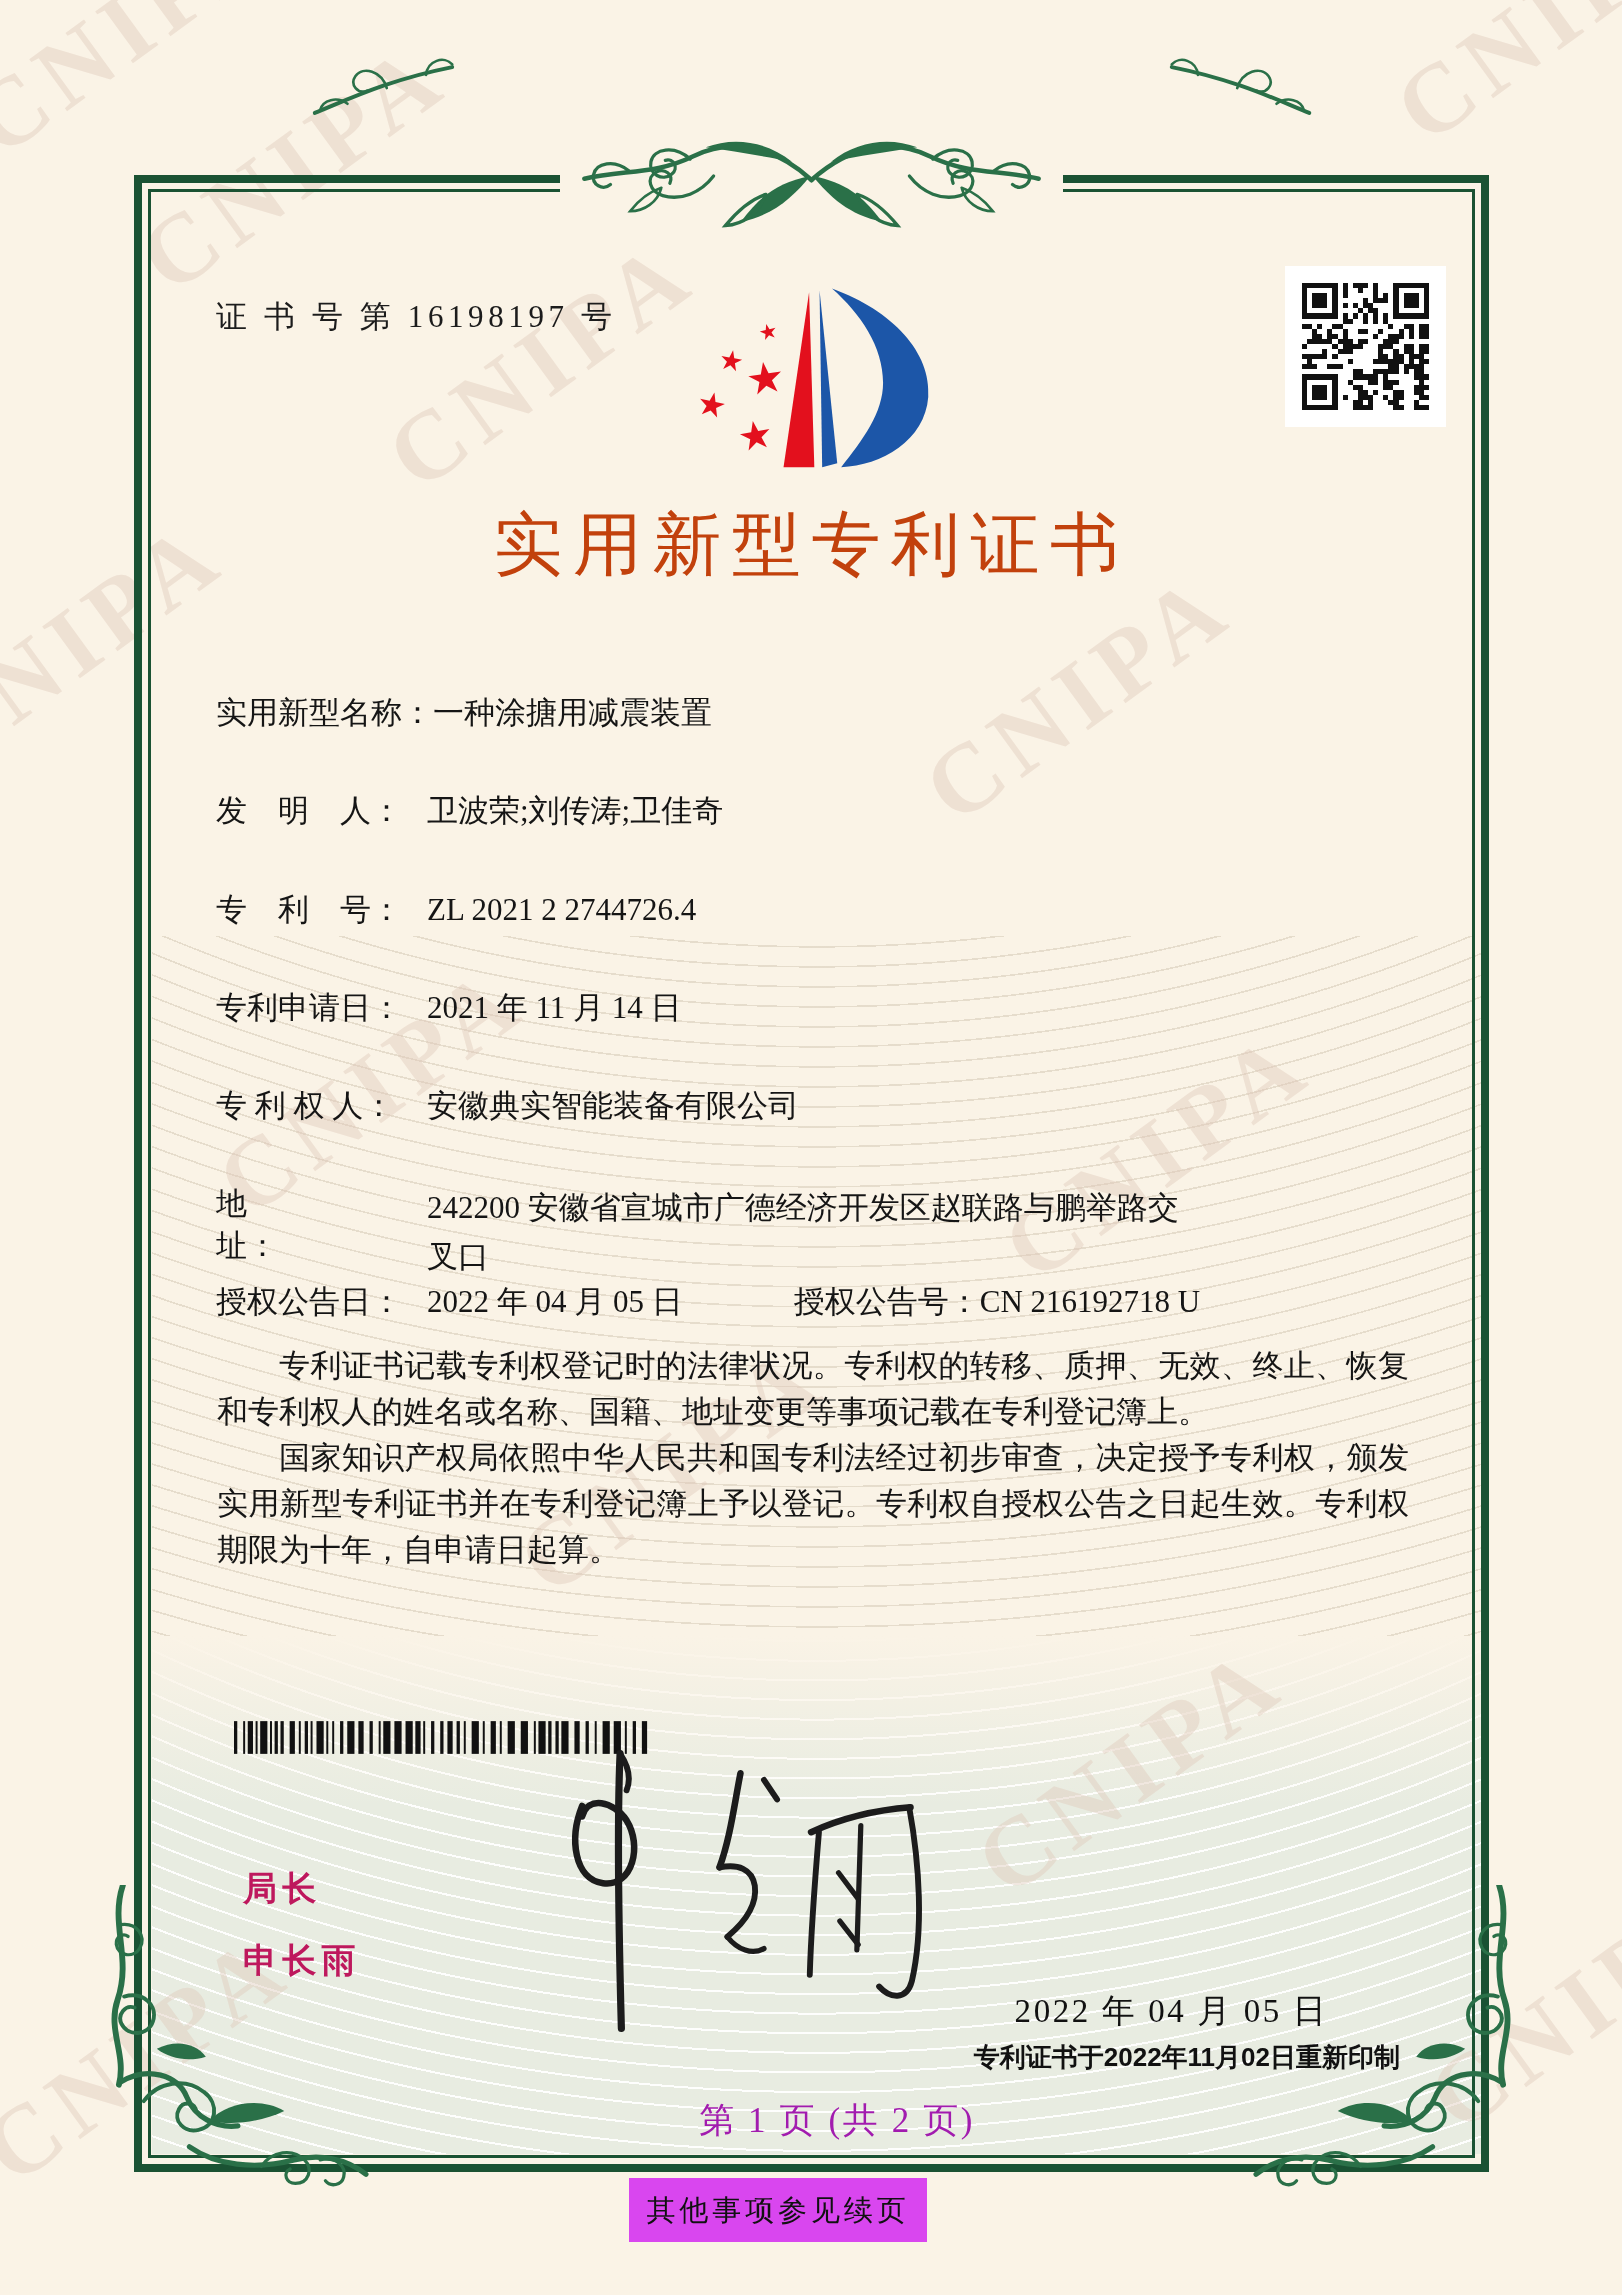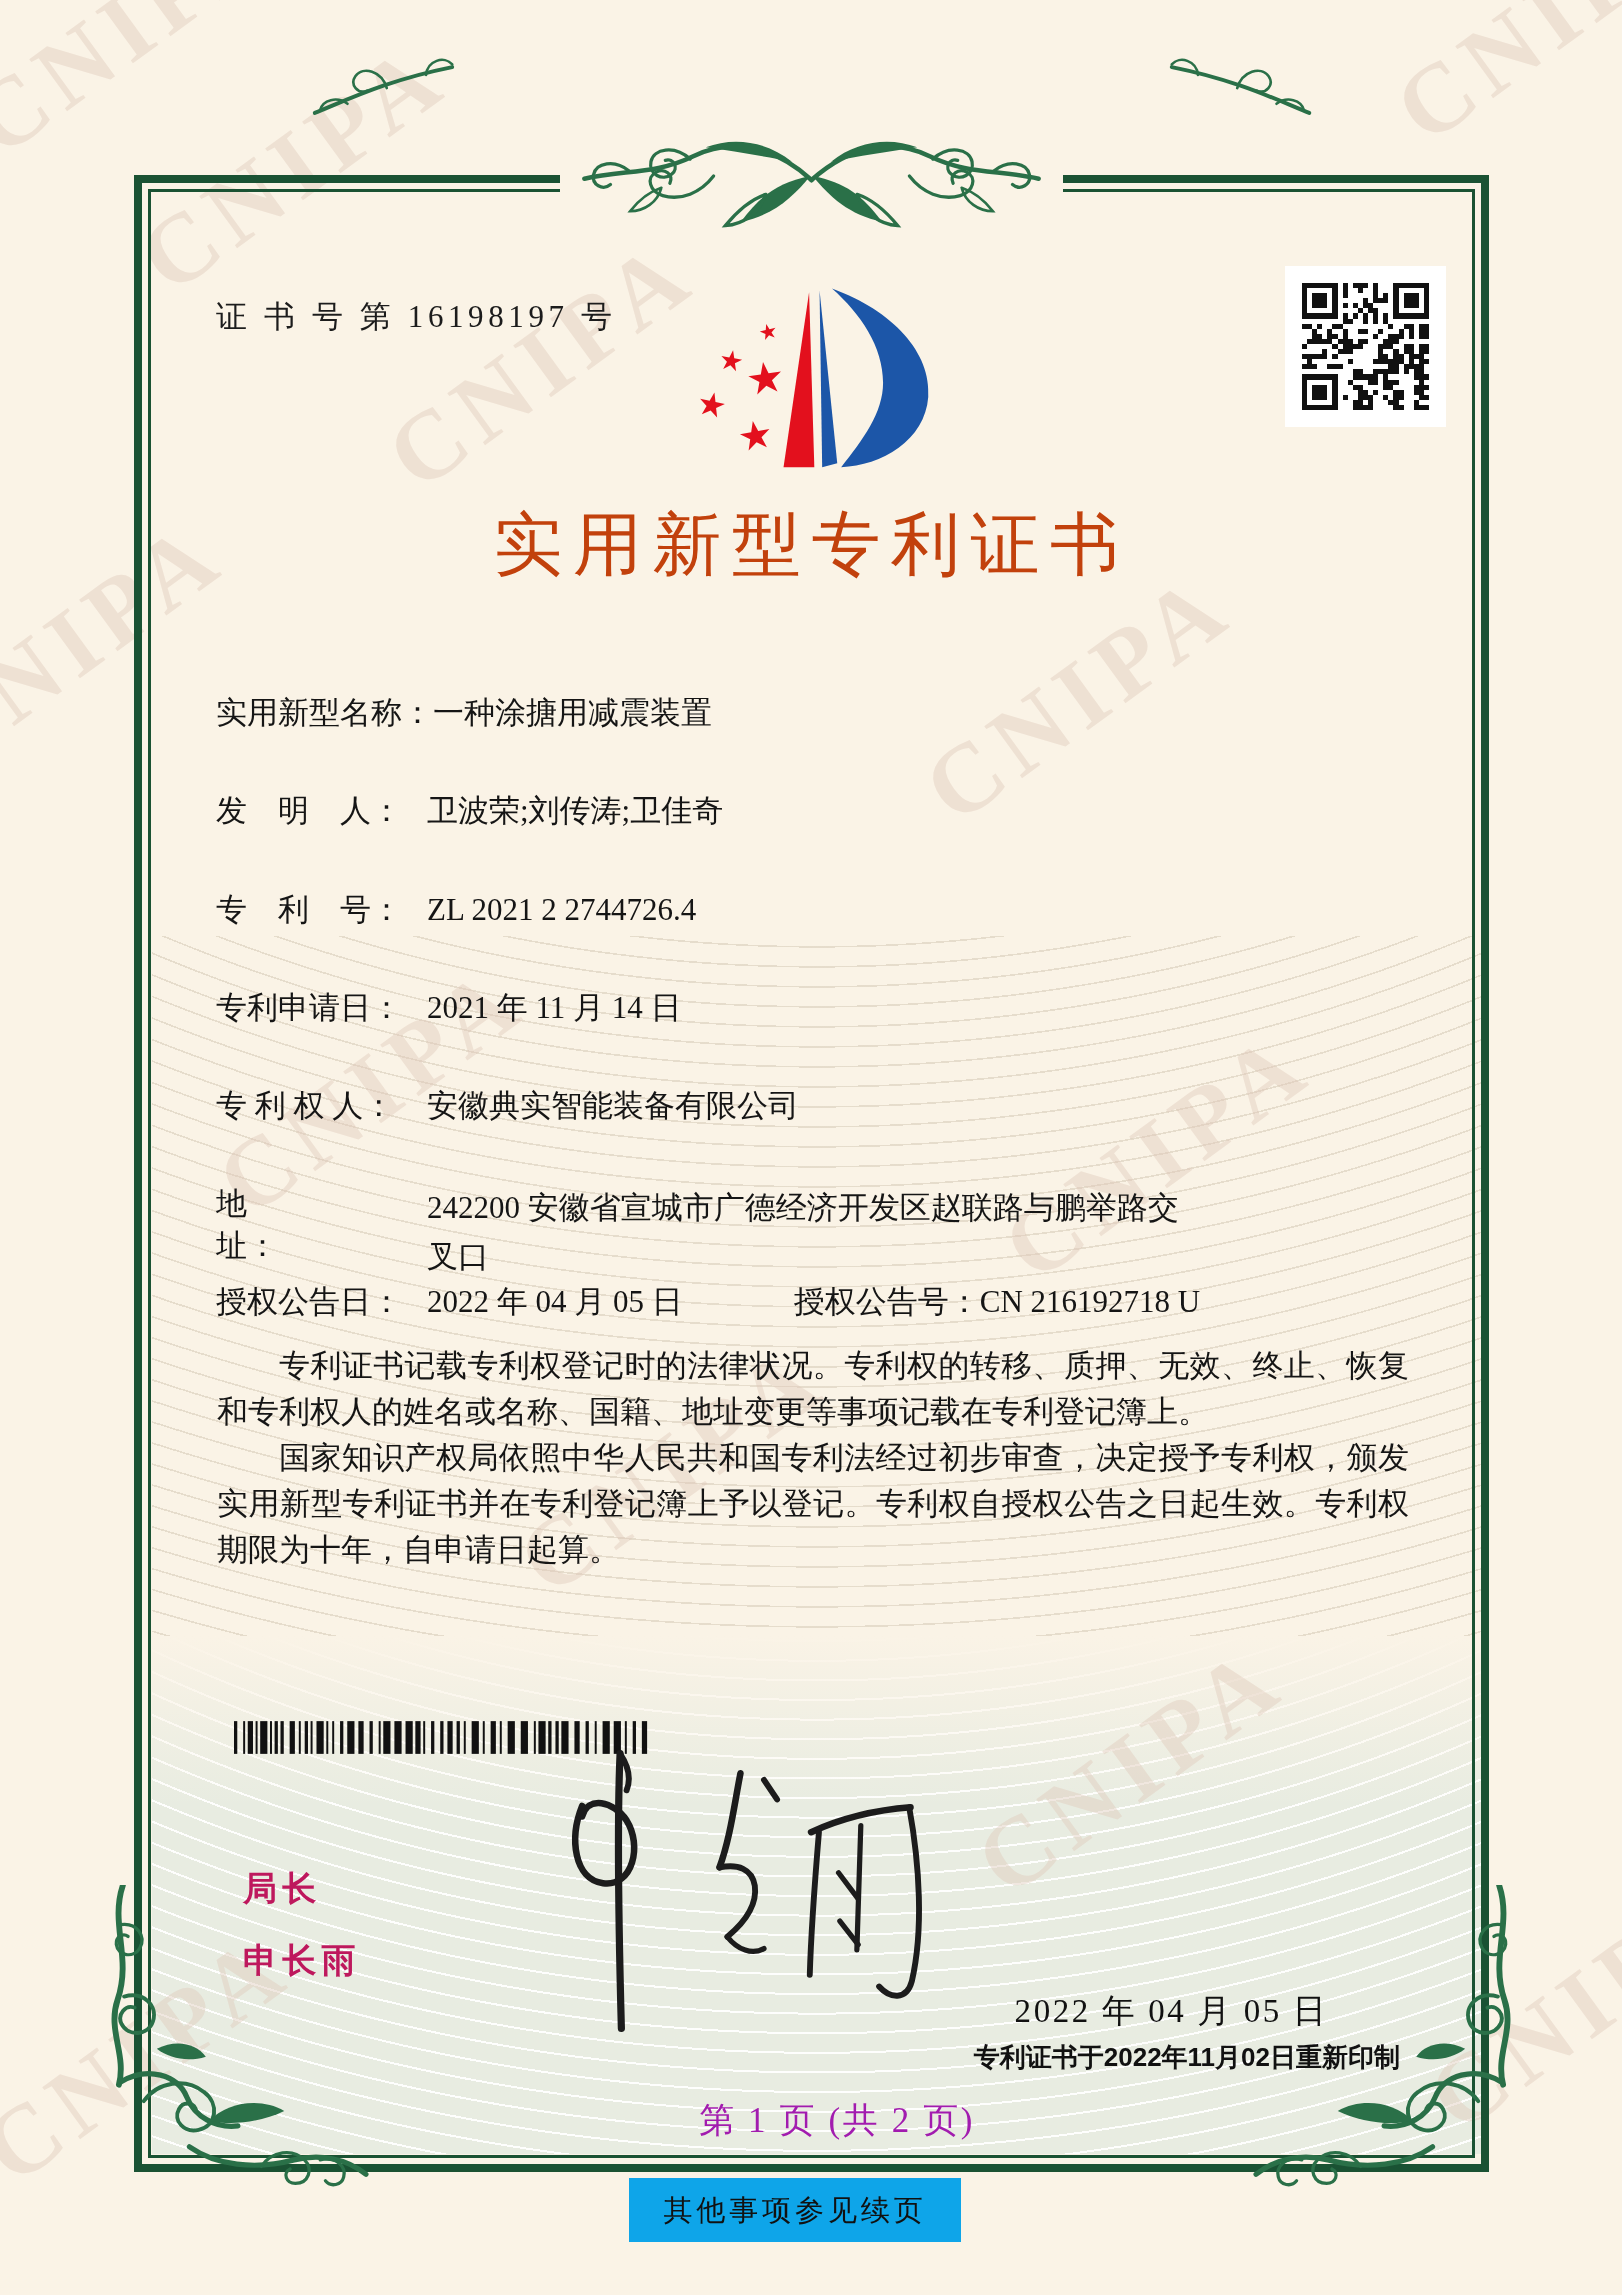--- a/index.html
+++ b/index.html
@@ -55,21 +55,21 @@
              font-family:"Liberation Sans","DejaVu Sans",sans-serif;letter-spacing:5.2px;}
   .signature-svg{position:absolute;left:484px;top:1734px;z-index:5;}
 
   
   .issue-date{position:absolute;left:949px;top:1989px;width:445px;text-align:center;font-size:33px;color:#111;
               letter-spacing:2.6px;z-index:5;}
   .reprint{position:absolute;left:942px;top:2040px;width:458px;text-align:right;font-size:26px;font-weight:bold;
            color:#111;z-index:5;font-family:"Liberation Sans","DejaVu Sans",sans-serif;}
   .page-info{position:absolute;left:582px;top:2097px;width:393px;text-align:right;font-size:35px;color:#a21caf;
              letter-spacing:2.6px;z-index:5;}
-  .cont-box{position:absolute;left:629px;top:2178px;width:332px;height:64px;background:#0ea5e9;z-index:5;}
+  .cont-box{position:absolute;left:629px;top:2178px;width:298px;height:64px;background:#d946ef;z-index:5;}
   .cont-note{position:absolute;left:0;top:13px;width:100%;text-align:center;font-size:29px;color:#111;letter-spacing:3.9px;}
 </style>
 </head>
 <body>
 
 <div class="page" data-name="patent-certificate-page">
 
   <div id="wm-layer" data-name="cnipa-watermark-layer">
       <span class="wm" data-name="cnipa-watermark" style="left: -52px; top: -26px;">CNIPA</span>
       <span class="wm" data-name="cnipa-watermark" style="left: 118px; top: 111px;">CNIPA</span>

